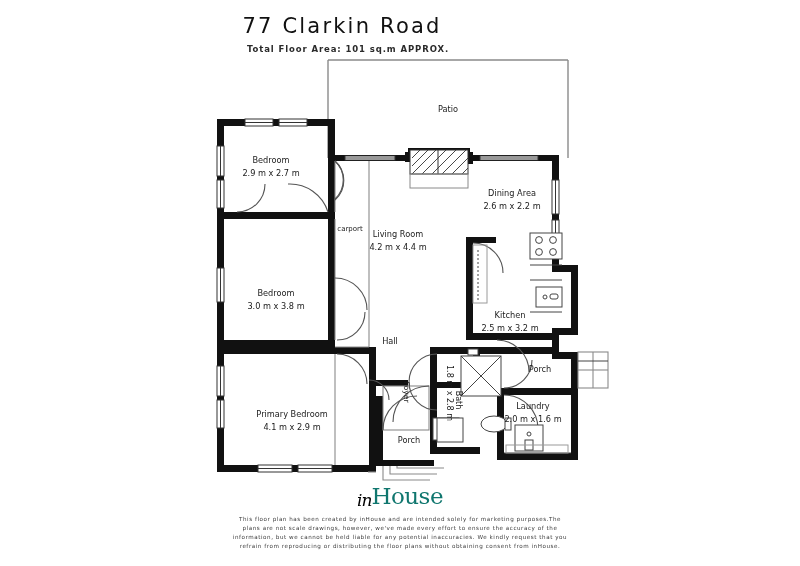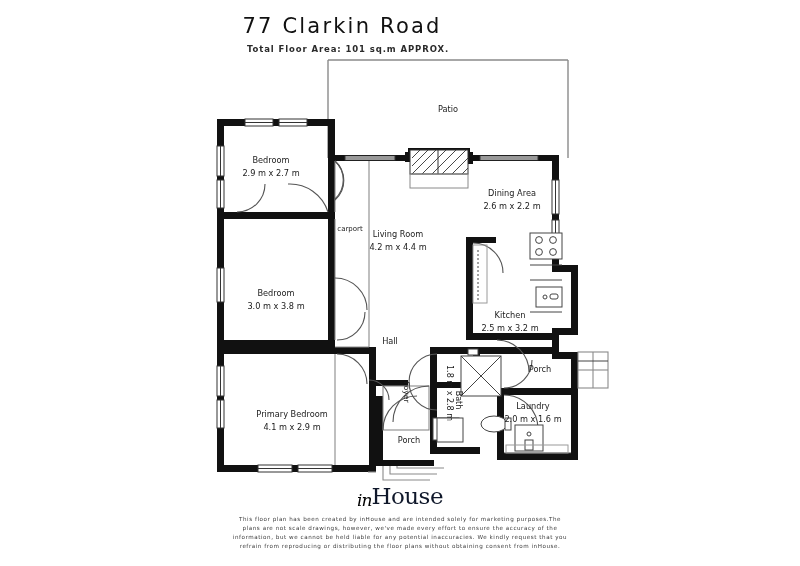--- a/index.html
+++ b/index.html
@@ -73,21 +73,21 @@
     font-style: italic;
     font-size: 17px;
     color: #000000;
     letter-spacing: -1px;
     position: relative;
     top: 2px;
   }
   .logo-house {
     font-family: "DejaVu Serif", serif;
     font-size: 23px;
-    color: #0f172a;
+    color: #0f766e;
     letter-spacing: -0.5px;
   }
   .disclaimer {
     margin-top: 6px;
     width: 340px;
     margin-left: auto;
     margin-right: auto;
     font-size: 5.6px;
     line-height: 1.62;
     letter-spacing: 0.55px;

